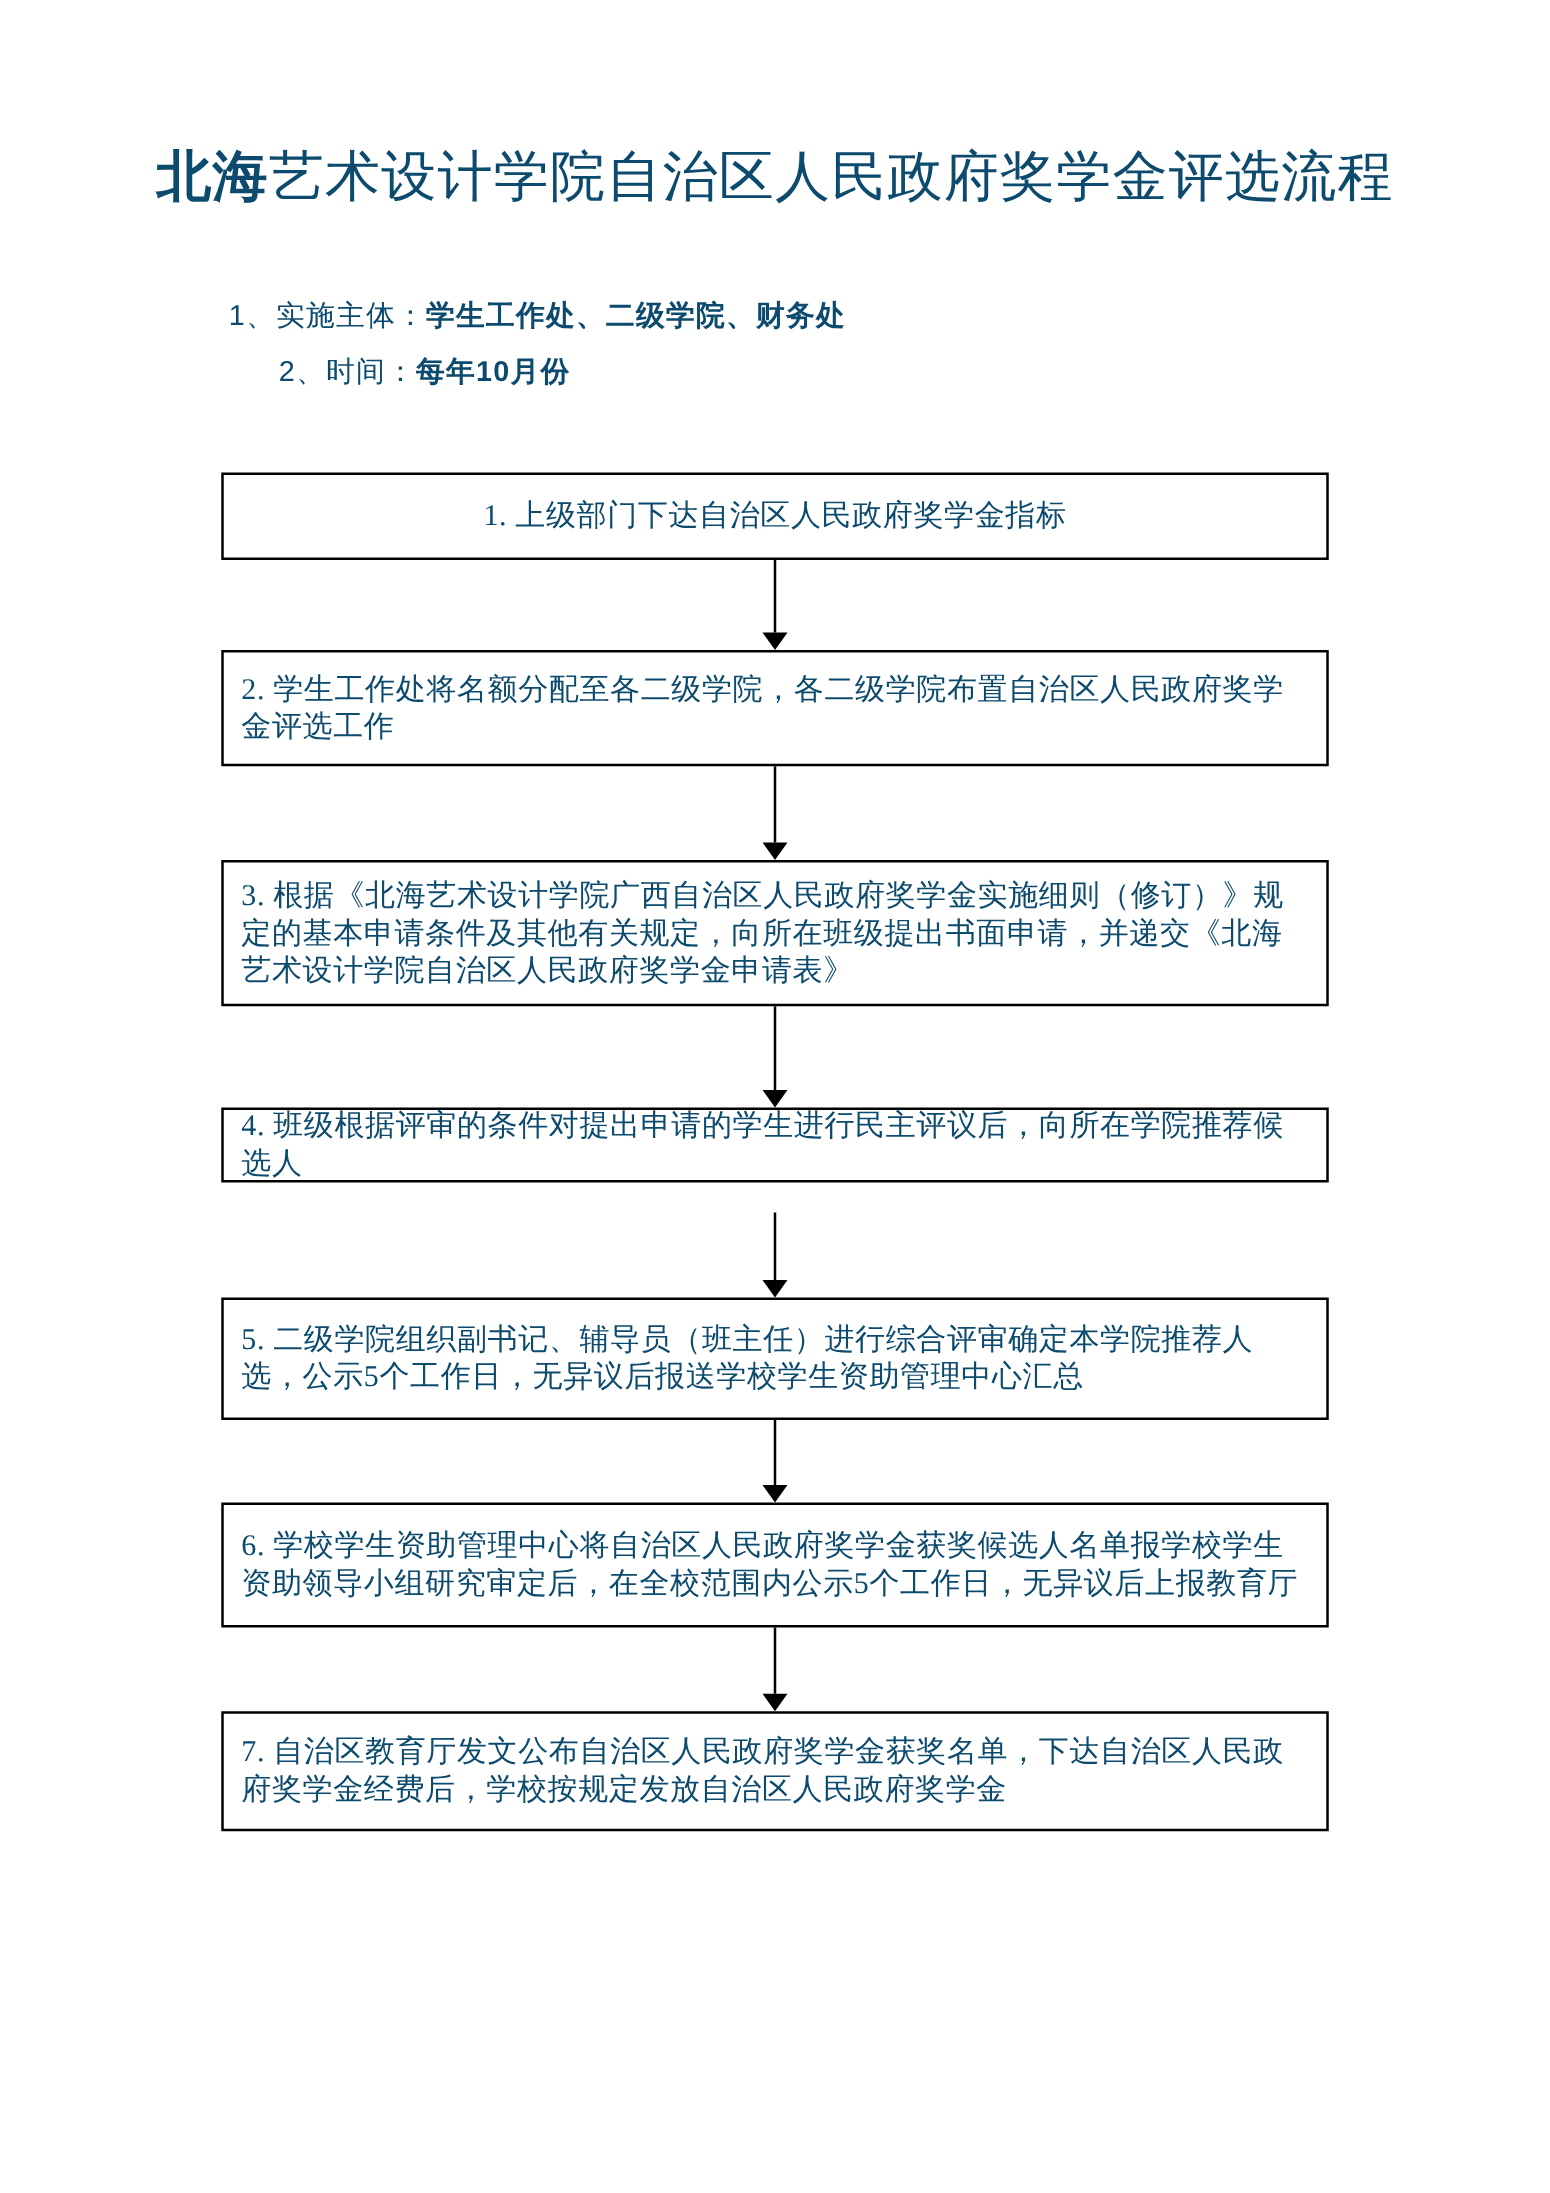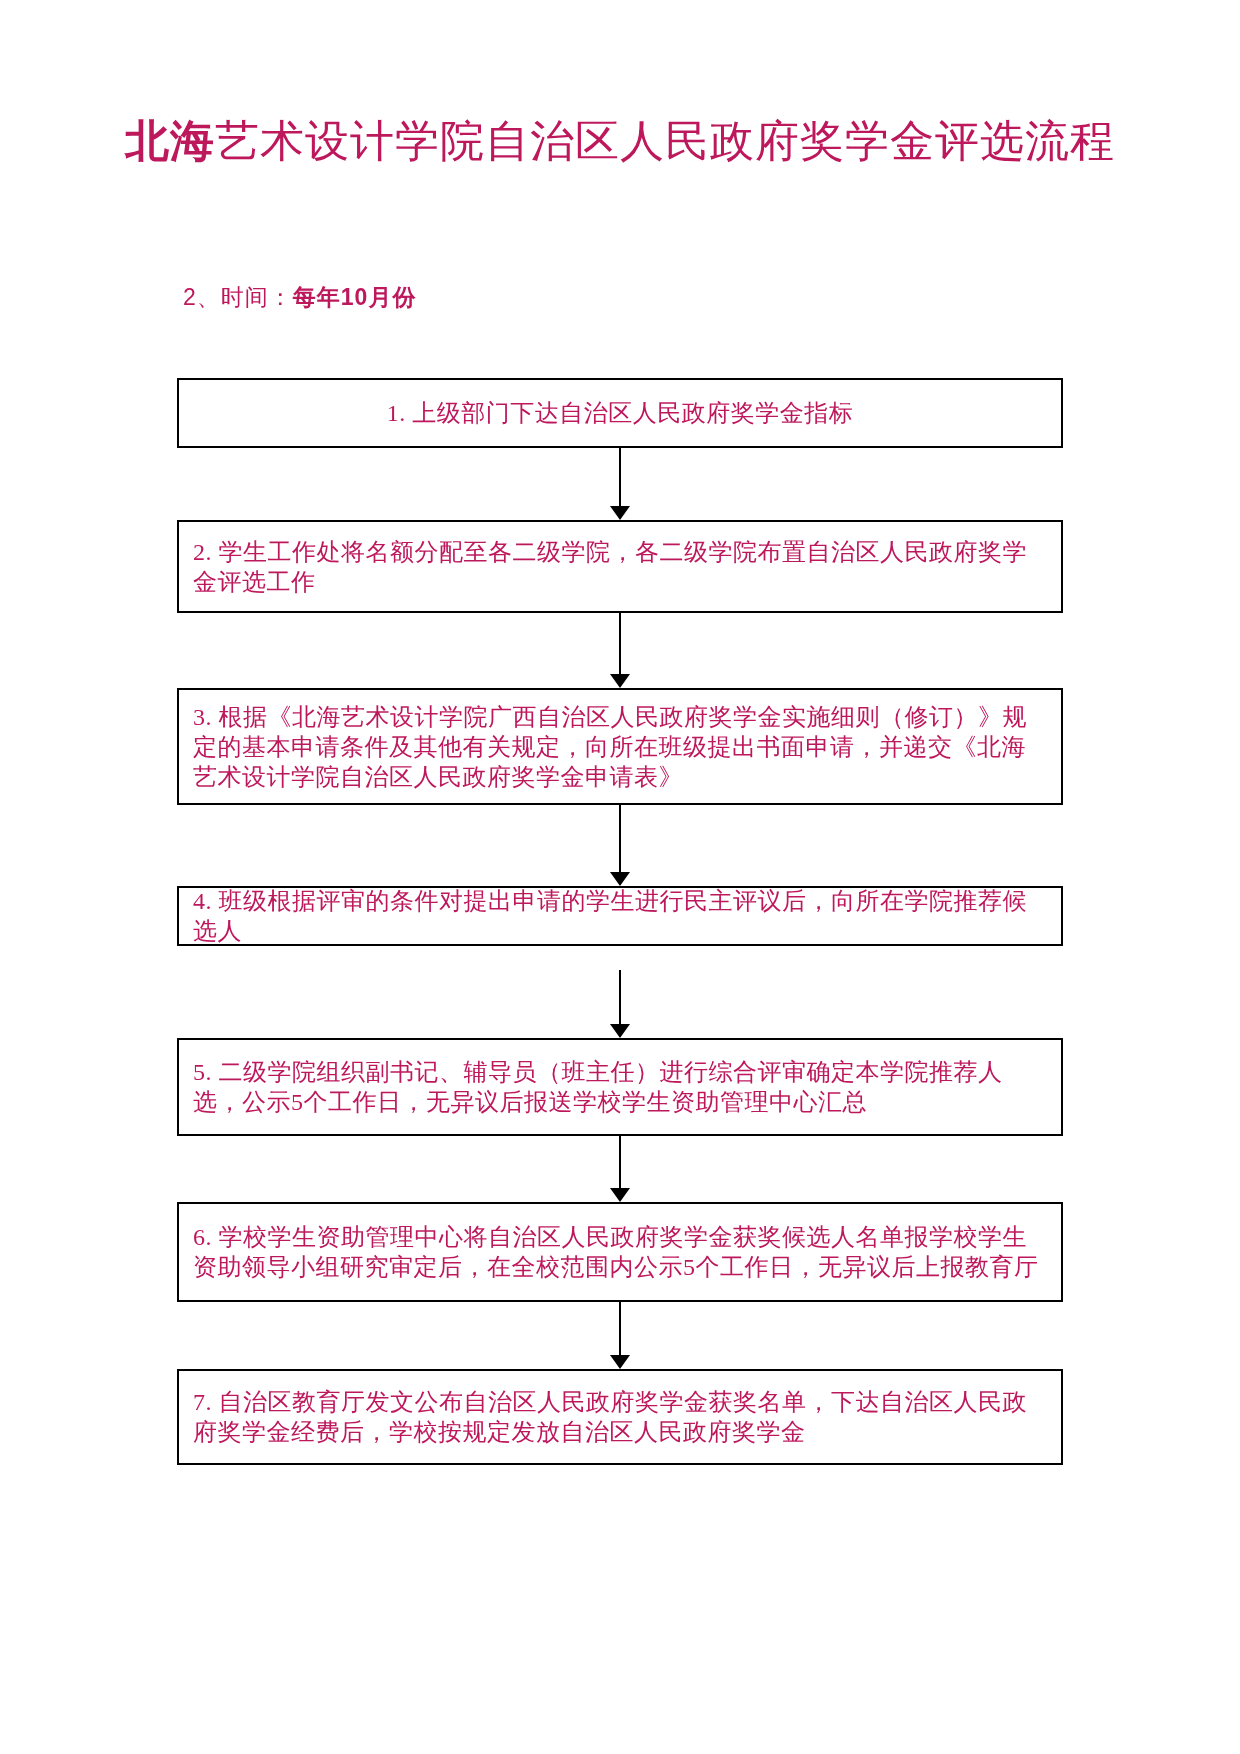--- a/index.html
+++ b/index.html
@@ -1,21 +1,21 @@
 <!DOCTYPE html>
 <html><head>
 <meta charset="utf-8">
 <style>
   html,body{margin:0;padding:0;background:#ffffff;}
   .page{
     position:relative;
     width:1240px;
     height:1754px;
     background:#ffffff;
-    color:#be185d;
+    color:#0c4a6e;
     font-family:"Liberation Sans","DejaVu Sans",sans-serif;
     overflow:hidden;
   }
   .title{
     position:absolute;
     top:112px;
     left:0;
     width:1240px;
     margin:0;
     text-align:center;
@@ -75,22 +75,23 @@
     border-top:14px solid #000;
   }
 </style>
 </head>
 <body>
 
 <div class="page">
 
   <h1 class="title"><span class="bold">北海</span><span>艺术设计学院自治区人民政府奖学金评选流程</span></h1>
 
+  <div class="meta-item" style="top:237px;"><span>1、实施主体：</span><span class="bold">学生工作处、二级学院、财务处</span></div>
 
-  <div class="meta-item" style="top:282px;"><span>2、时间：</span><span class="bold">每年10月份</span></div>
+  <div class="meta-item" style="top:282px;margin-left:40px;"><span>2、时间：</span><span class="bold">每年10月份</span></div>
 
   <div class="flow-box center" style="top:378px;height:70px;">
       <div>1. 上级部门下达自治区人民政府奖学金指标</div>
     </div>
 
   <div class="arrow" style="top:448px;height:72px;">
       <div class="stem"></div>
       <div class="head"></div>
     </div>
 

